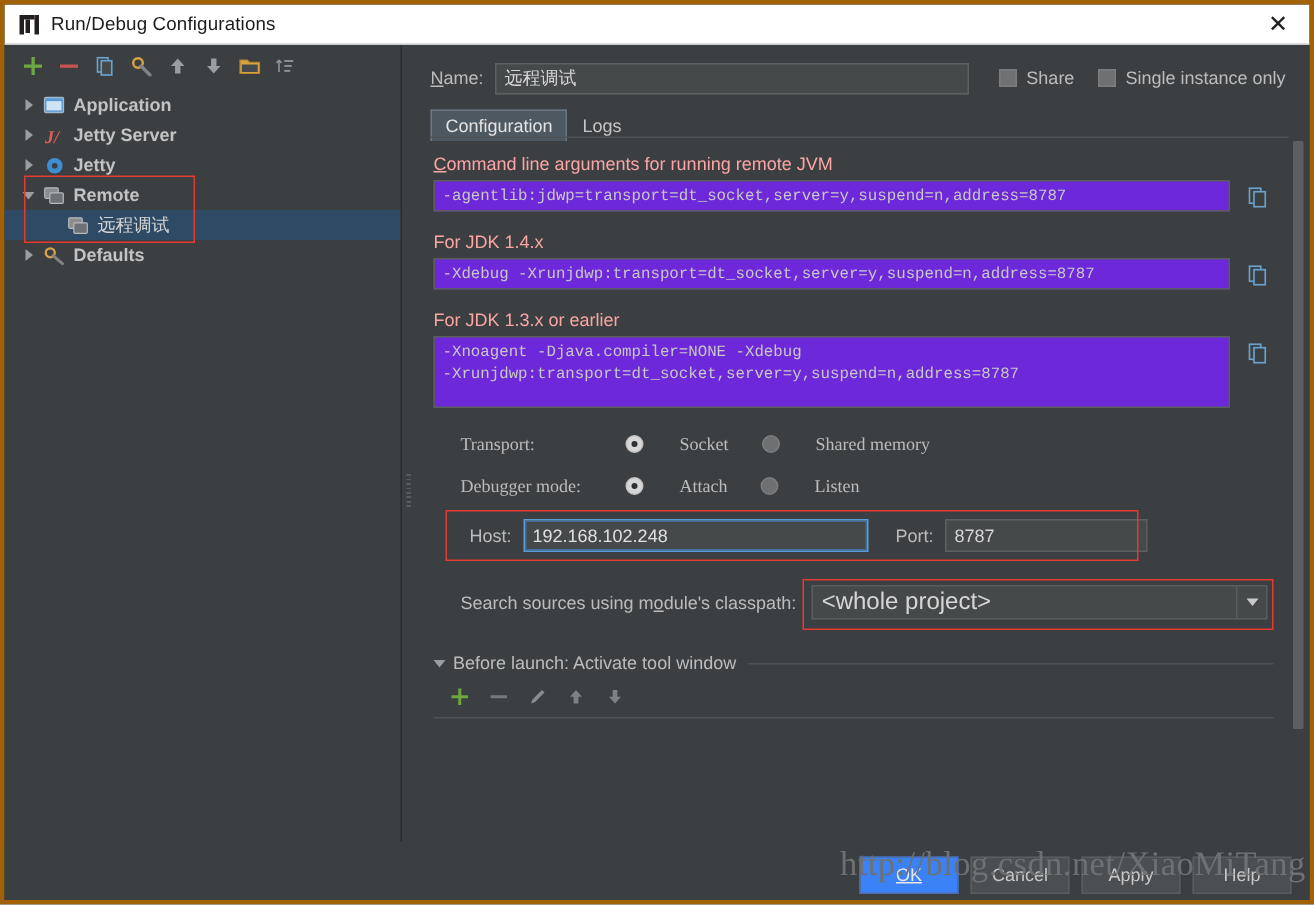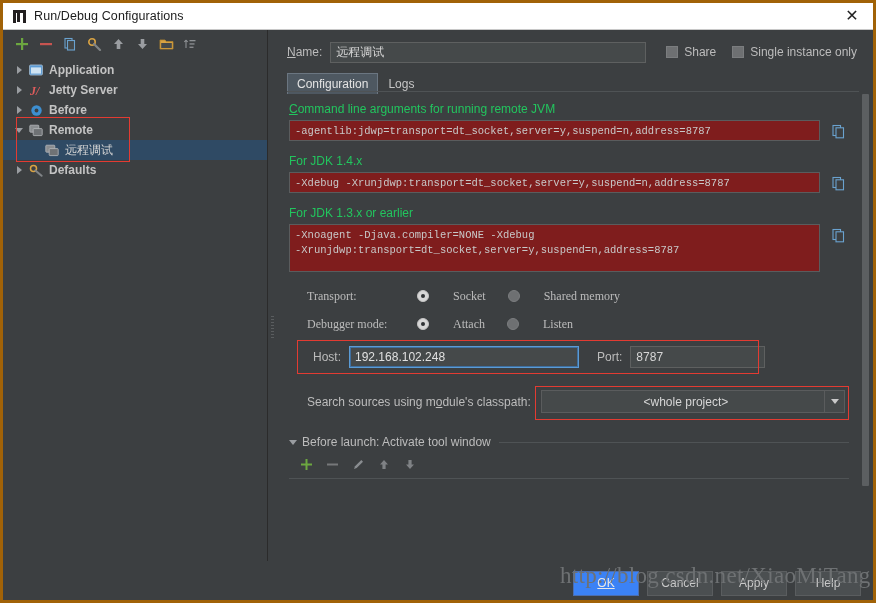--- a/index.html
+++ b/index.html
@@ -267,32 +267,32 @@
   
   .form-area {
     flex: 1;
     position: relative;
     overflow: hidden;
     padding: 10px 24px 0 12px;
     box-sizing: border-box;
   }
   .field-label {
     font-size: 12px;
-    color: #22c55e;
+    color: #fca5a5;
     margin-bottom: 4px;
   }
   .field-label u { text-decoration: underline; }
   .mono-row {
     display: flex;
     align-items: flex-start;
     margin-bottom: 12px;
   }
   .mono-box {
     flex: 1;
-    background: #7f1d1d;
+    background: #6d28d9;
     border: 1px solid #5a5c5d;
     color: #c8c8c8;
     font-family: "Liberation Mono", monospace;
     font-size: 10.5px;
     line-height: 15px;
     padding: 3px 5px;
     box-sizing: border-box;
     white-space: pre;
     overflow: hidden;
     min-width: 0;
@@ -403,25 +403,24 @@
     background: #45494a;
     border: 1px solid #5a5c5d;
     display: flex;
     align-items: center;
     box-sizing: border-box;
     min-width: 0;
   }
   .combo .val {
     flex: 1;
     padding-left: 6px;
-    font-size: 12px;
+    font-size: 16px;
     color: #d6d6d6;
     white-space: nowrap;
     overflow: hidden;
-    text-align: center;
   }
   .combo .arrow {
     width: 19px;
     height: 21px;
     border-left: 1px solid #5a5c5d;
     display: flex;
     align-items: center;
     justify-content: center;
     flex: none;
   }
@@ -640,21 +639,21 @@
         <div class="tree-row">
           <div class="tree-arrow">
               <div class="tri-r"></div>
             </div>
           <div class="tree-icon">
             <svg width="13" height="13" viewBox="0 0 13 13">
                 <circle cx="6.5" cy="6.5" r="5.2" fill="#3d8fd1"></circle>
                 <circle cx="6.5" cy="6.5" r="1.9" fill="#3c3f41"></circle>
               </svg>
           </div>
-          <div class="tree-label">Before</div>
+          <div class="tree-label">Jetty</div>
         </div>
 
         <div class="tree-row">
           <div class="tree-arrow">
               <div class="tri-d"></div>
             </div>
           <div class="tree-icon">
             <svg width="14" height="13" viewBox="0 0 14 13">
                 <rect x="0.8" y="1.2" width="9" height="7" rx="0.8" fill="#8a8d90" stroke="#b6b9bc" stroke-width="0.8"></rect>
                 <rect x="4.2" y="4.6" width="9" height="7" rx="0.8" fill="#6f7275" stroke="#b6b9bc" stroke-width="0.8"></rect>

